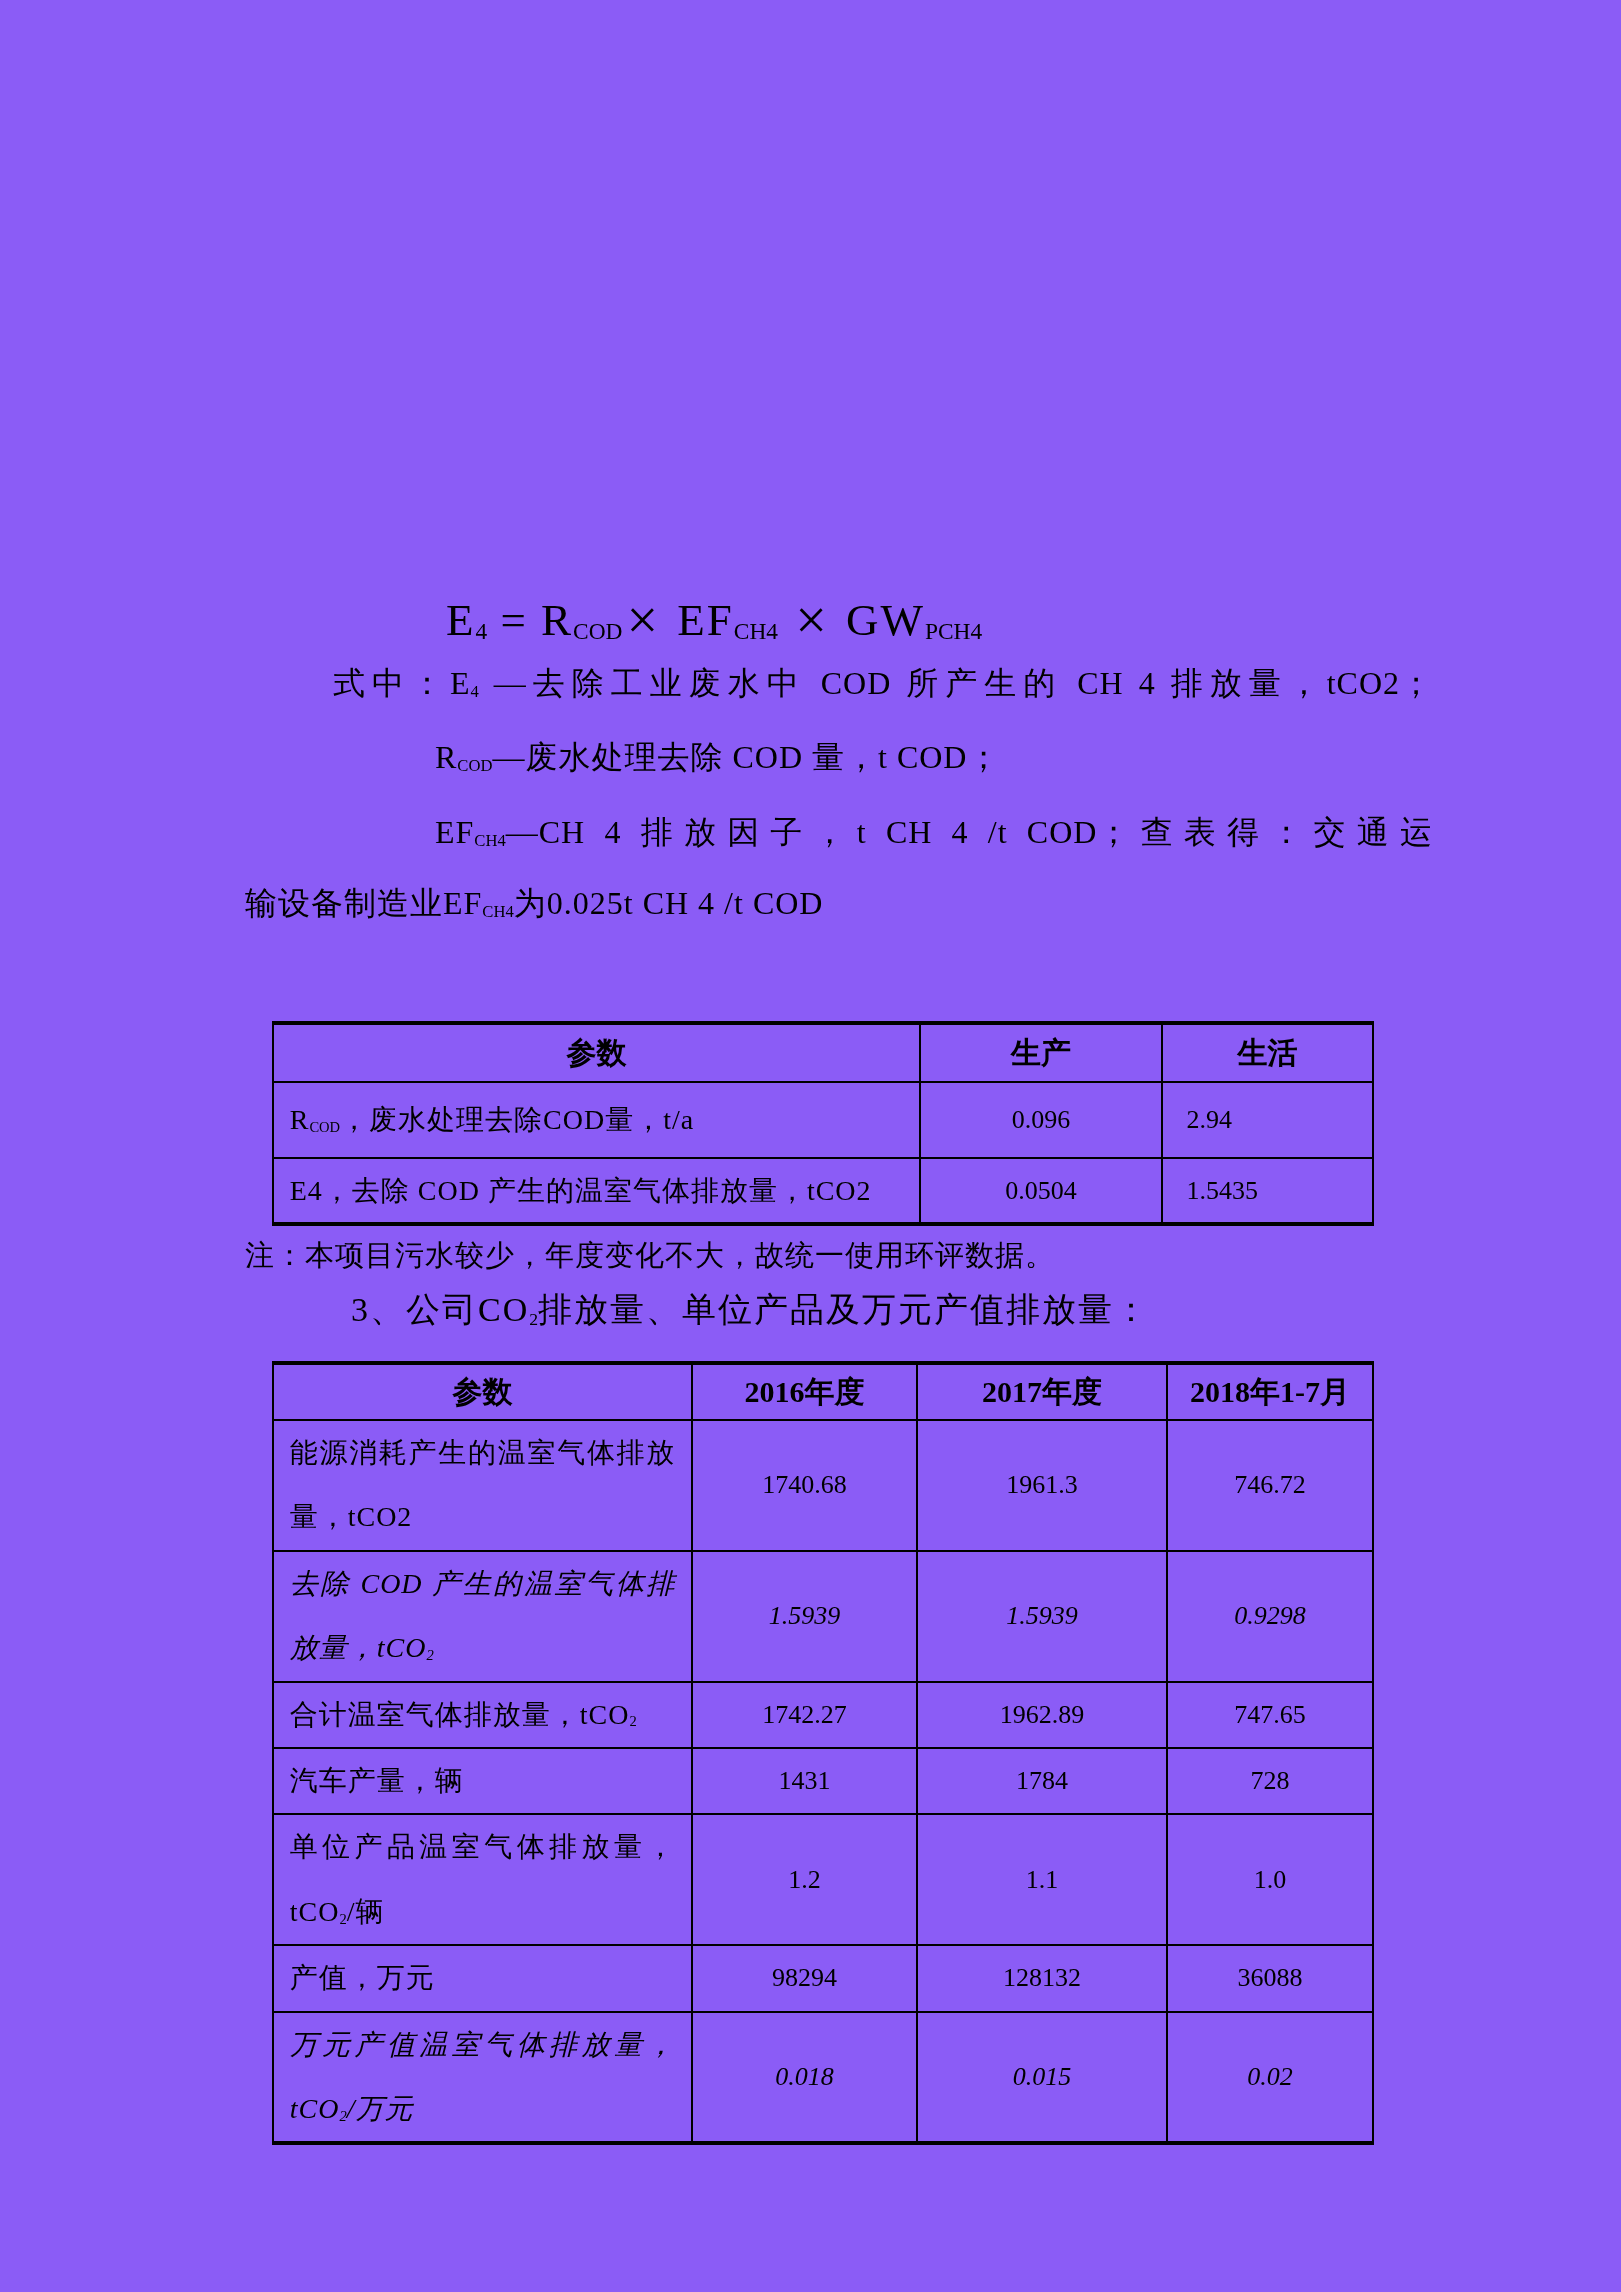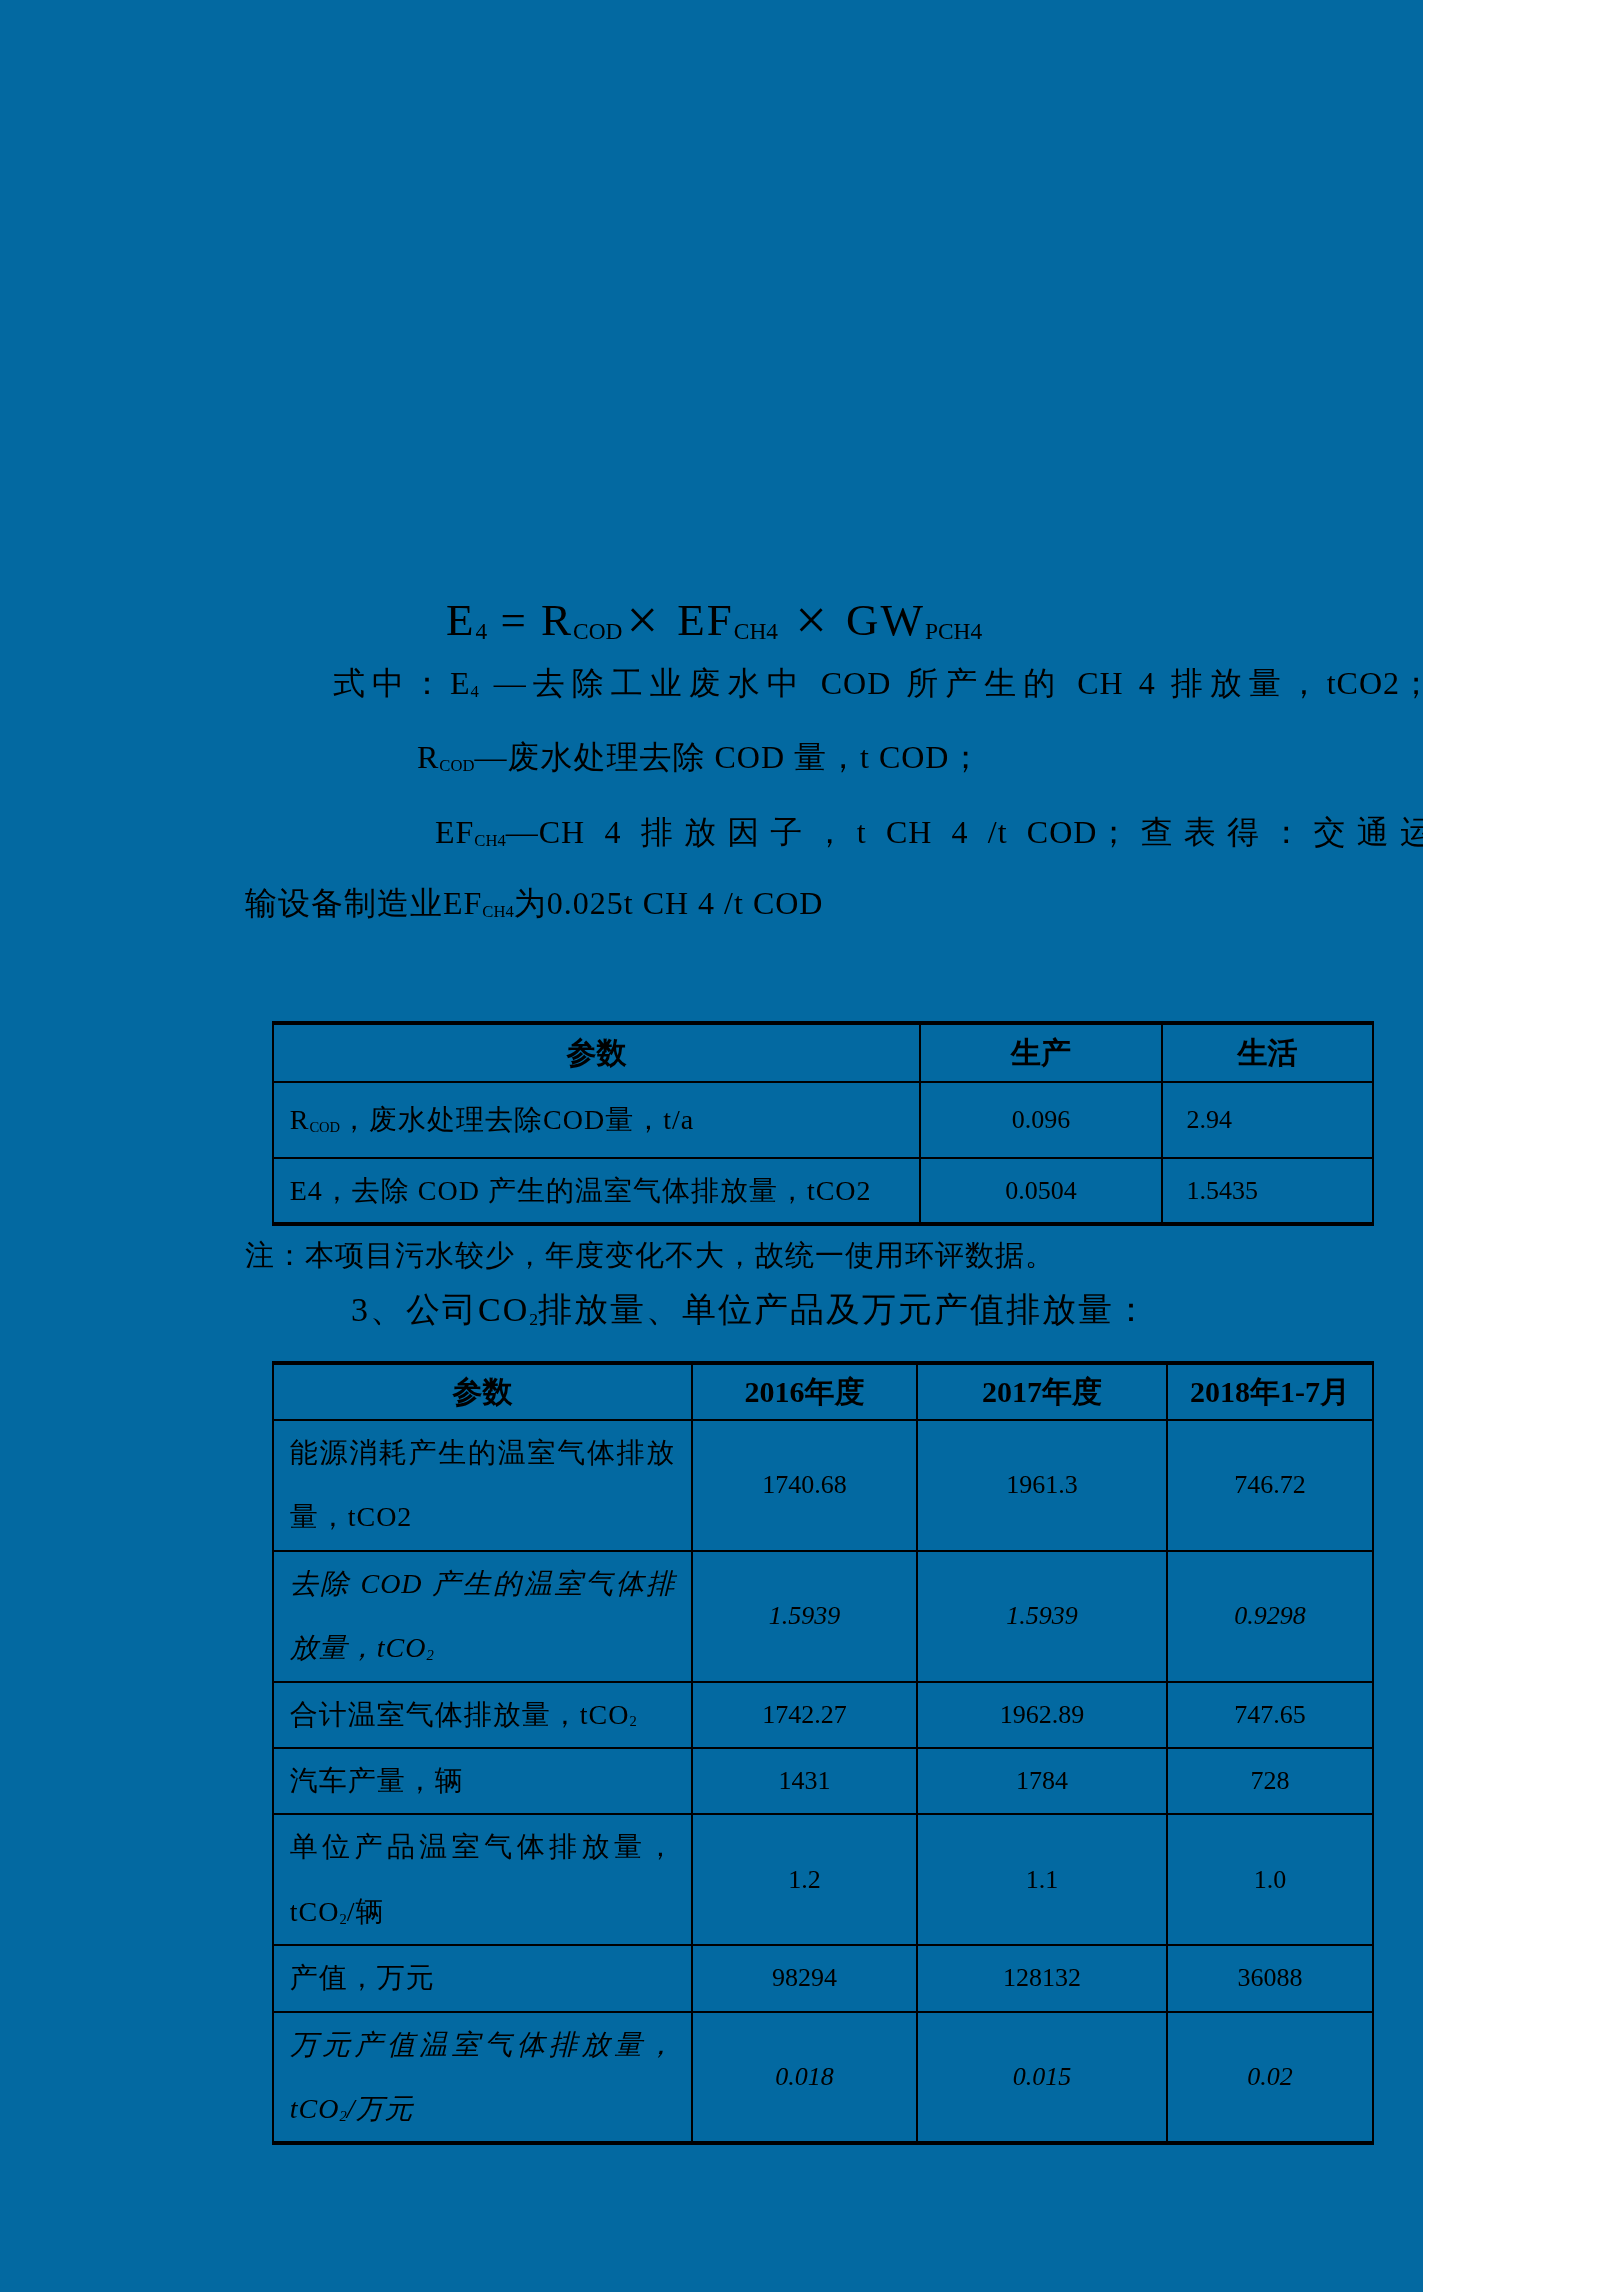--- a/index.html
+++ b/index.html
@@ -2,23 +2,23 @@
 <html><head>
 <meta charset="utf-8">
 <style>
   html, body {
     margin: 0;
     padding: 0;
     background: #ffffff;
   }
   .page {
     position: relative;
-    width: 1423px;
+    width: 1621px;
     height: 2293px;
-    background: #0369a1;
+    background: #8b5cf6;
     color: #000000;
     font-family: "Liberation Serif", "DejaVu Serif", serif;
     overflow: hidden;
   }
   .line {
     position: absolute;
     font-size: 32px;
     line-height: 1.3;
     white-space: nowrap;
     letter-spacing: 1px;
@@ -105,21 +105,21 @@
 </style>
 </head>
 <body>
 
 <div class="page">
 
   <div class="line formula" style="left:446px; top:584px;"><span>E</span><sub>4</sub><span> = R</span><sub>COD</sub><span class="op">×</span><span> EF</span><sub>CH4</sub><span> </span><span class="op">×</span><span> GW</span><sub>PCH4</sub></div>
 
   <div class="line just" style="left:333px; top:663px; width:1100px;"><span>式中：E</span><sub>4</sub><span> —去除工业废水中 COD 所产生的 CH 4 排放量，tCO2；</span></div>
 
-  <div class="line" style="left:417px; top:737px;"><span>R</span><sub>COD</sub><span>—废水处理去除 COD 量，t COD；</span></div>
+  <div class="line" style="left:435px; top:737px;"><span>R</span><sub>COD</sub><span>—废水处理去除 COD 量，t COD；</span></div>
 
   <div class="line just" style="left:435px; top:812px; width:998px;"><span>EF</span><sub>CH4</sub><span>—CH 4 排放因子，t CH 4 /t COD；查表得：交通运</span></div>
 
   <div class="line" style="left:245px; top:883px;"><span>输设备制造业EF</span><sub>CH4</sub><span>为0.025t CH 4 /t COD</span></div>
 
 
   <table class="doc-table t1" style="left:272px; top:1021px; width:1100px;">
     <colgroup>
       <col style="width:647px">
       <col style="width:242px">

